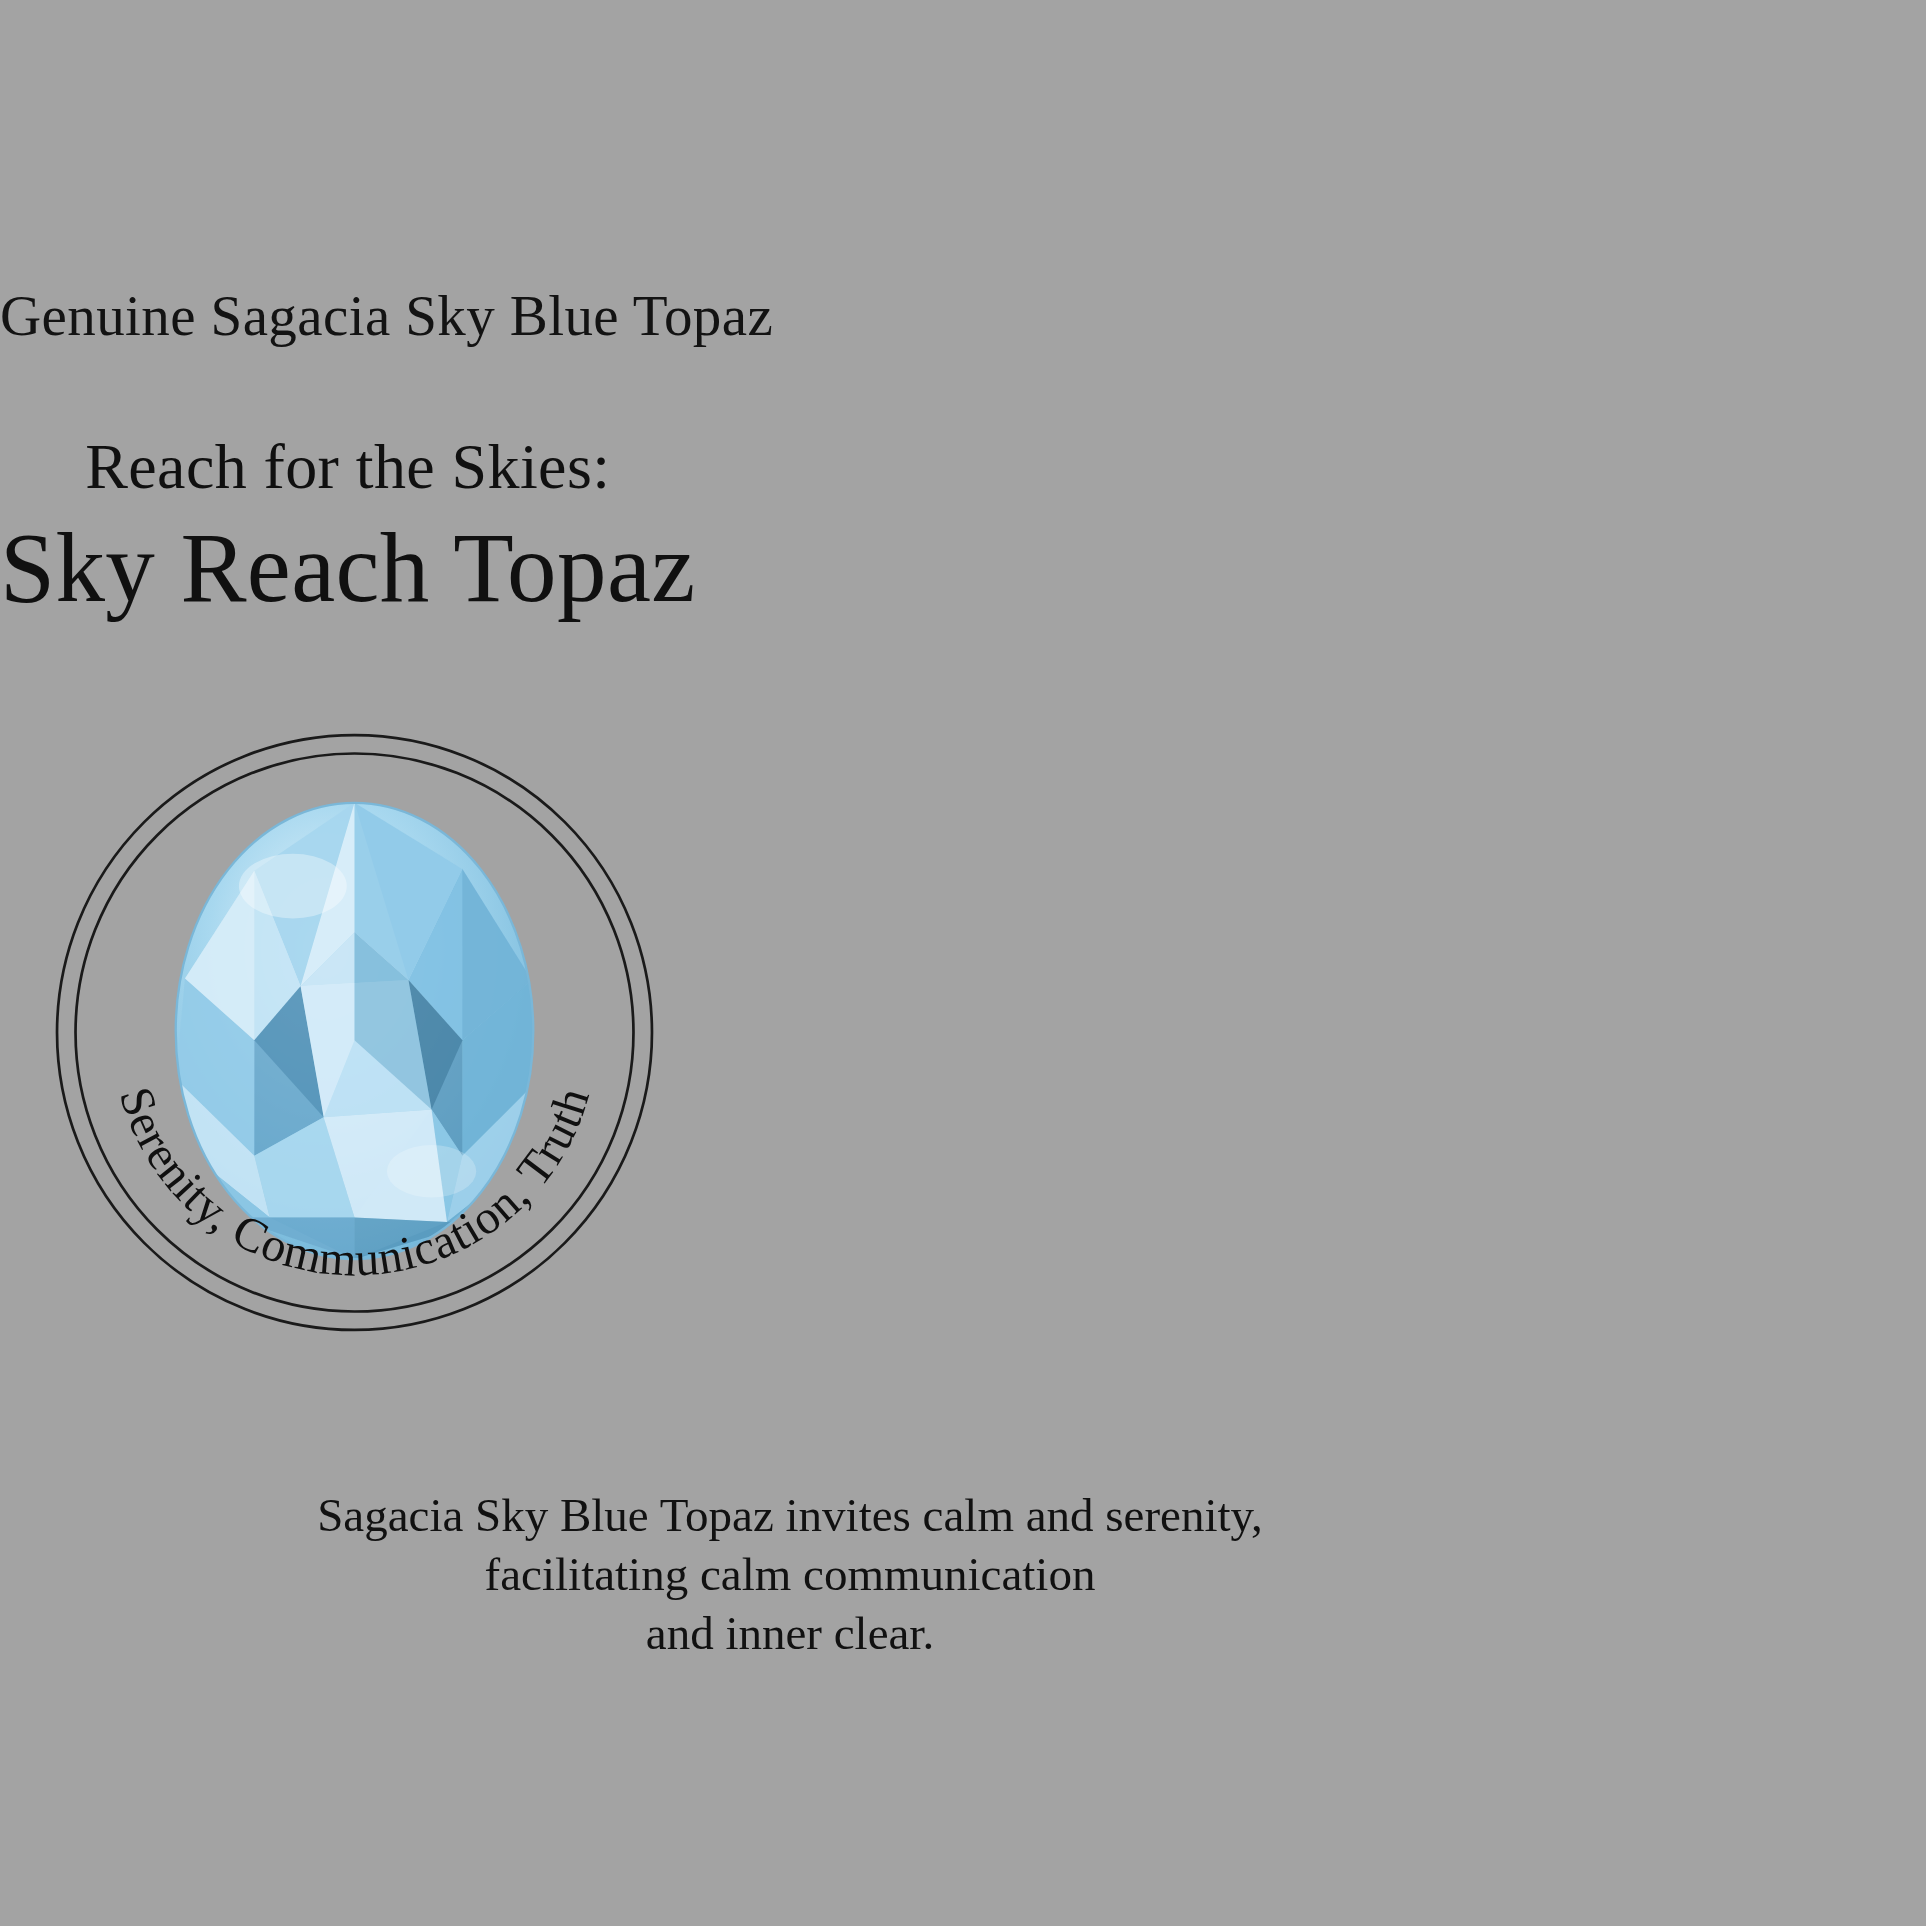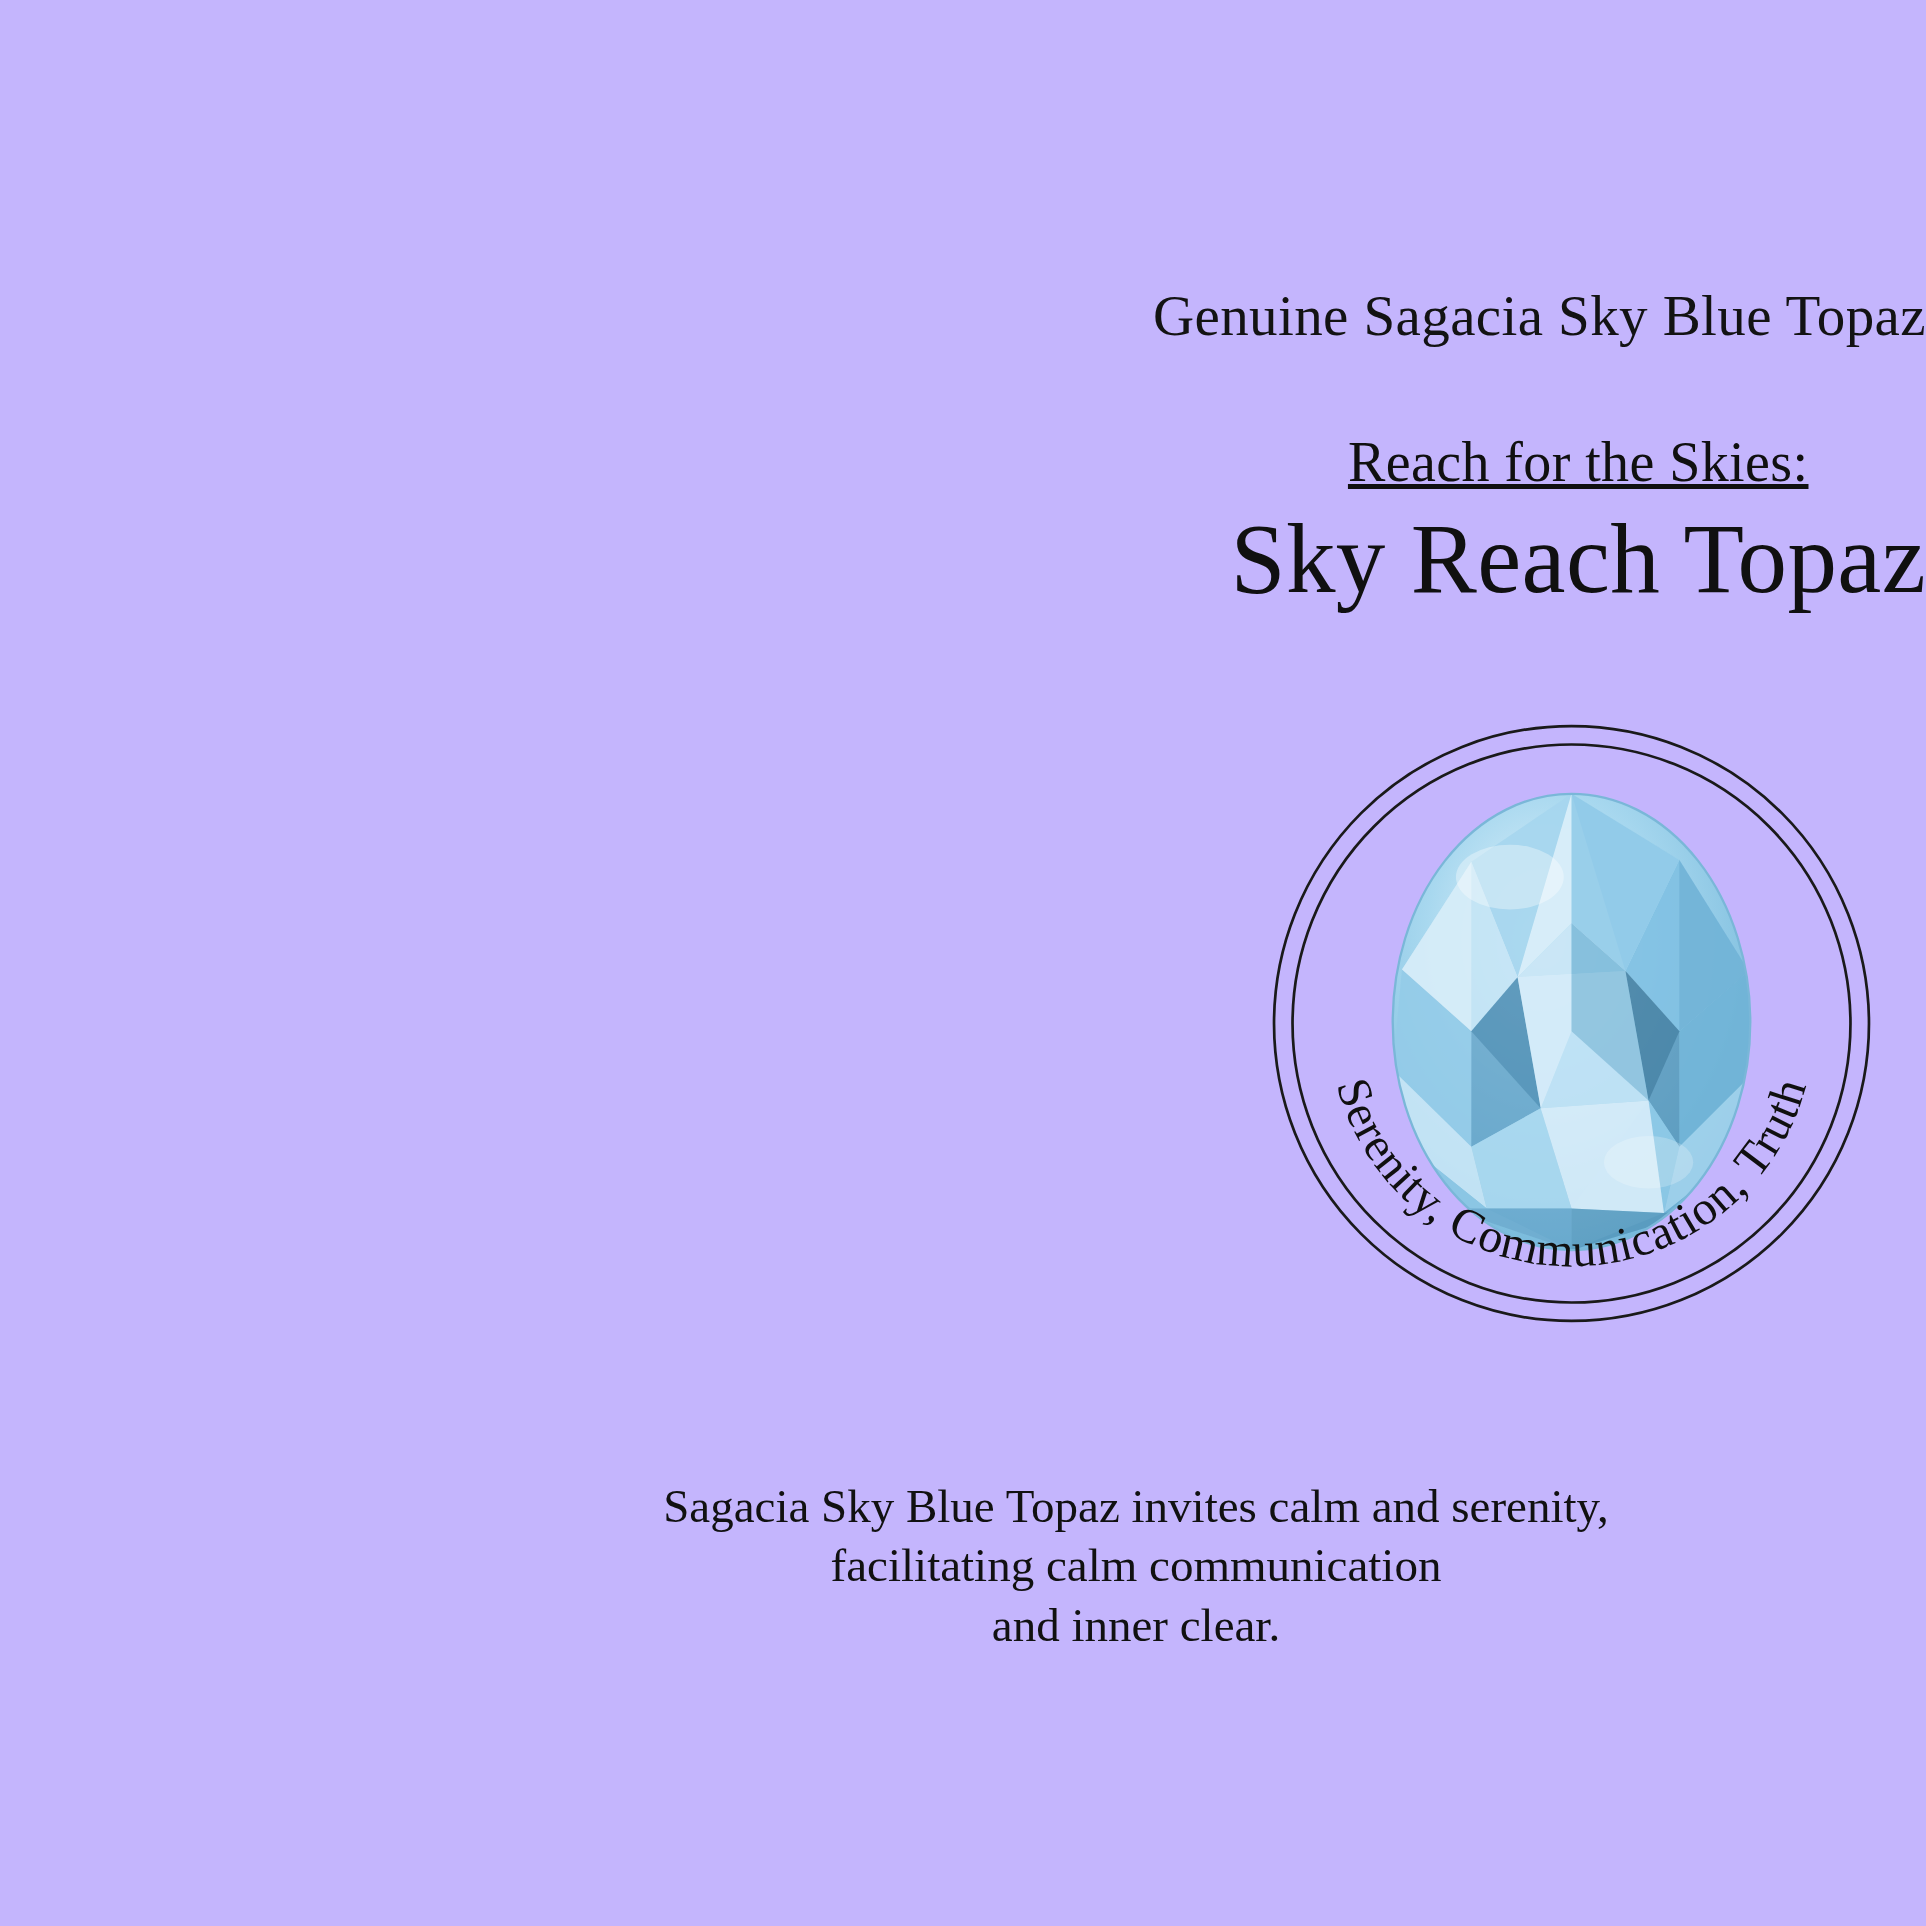--- a/index.html
+++ b/index.html
@@ -11,45 +11,44 @@
     width: 1926px;
     height: 1926px;
     font-family: "Liberation Serif", serif;
     color: #111111;
     overflow: hidden;
   }
   .page {
     position: relative;
     width: 1926px;
     height: 1926px;
-    background: #c4b5fd;
+    background: #a3a3a3;
     display: flex;
     flex-direction: column;
-    align-items: flex-end;
+    align-items: flex-start;
   }
 
   .eyebrow {
     margin-top: 285px;
     font-size: 57px;
     letter-spacing: 0.4px;
     color: #131313;
     text-align: center;
     line-height: 1.1;
   }
 
   .headline-block {
     margin-top: 83px;
     text-align: center;
     line-height: 1.12;
   }
   .headline-line1 {
-    font-size: 56px;
+    font-size: 64px;
     color: #101010;
     letter-spacing: 0.4px;
-    text-decoration: underline;
   }
   .headline-line2 {
     font-size: 99px;
     color: #101010;
     letter-spacing: 0.4px;
     margin-top: 10.8px;
   }
 
   .emblem {
     position: relative;

